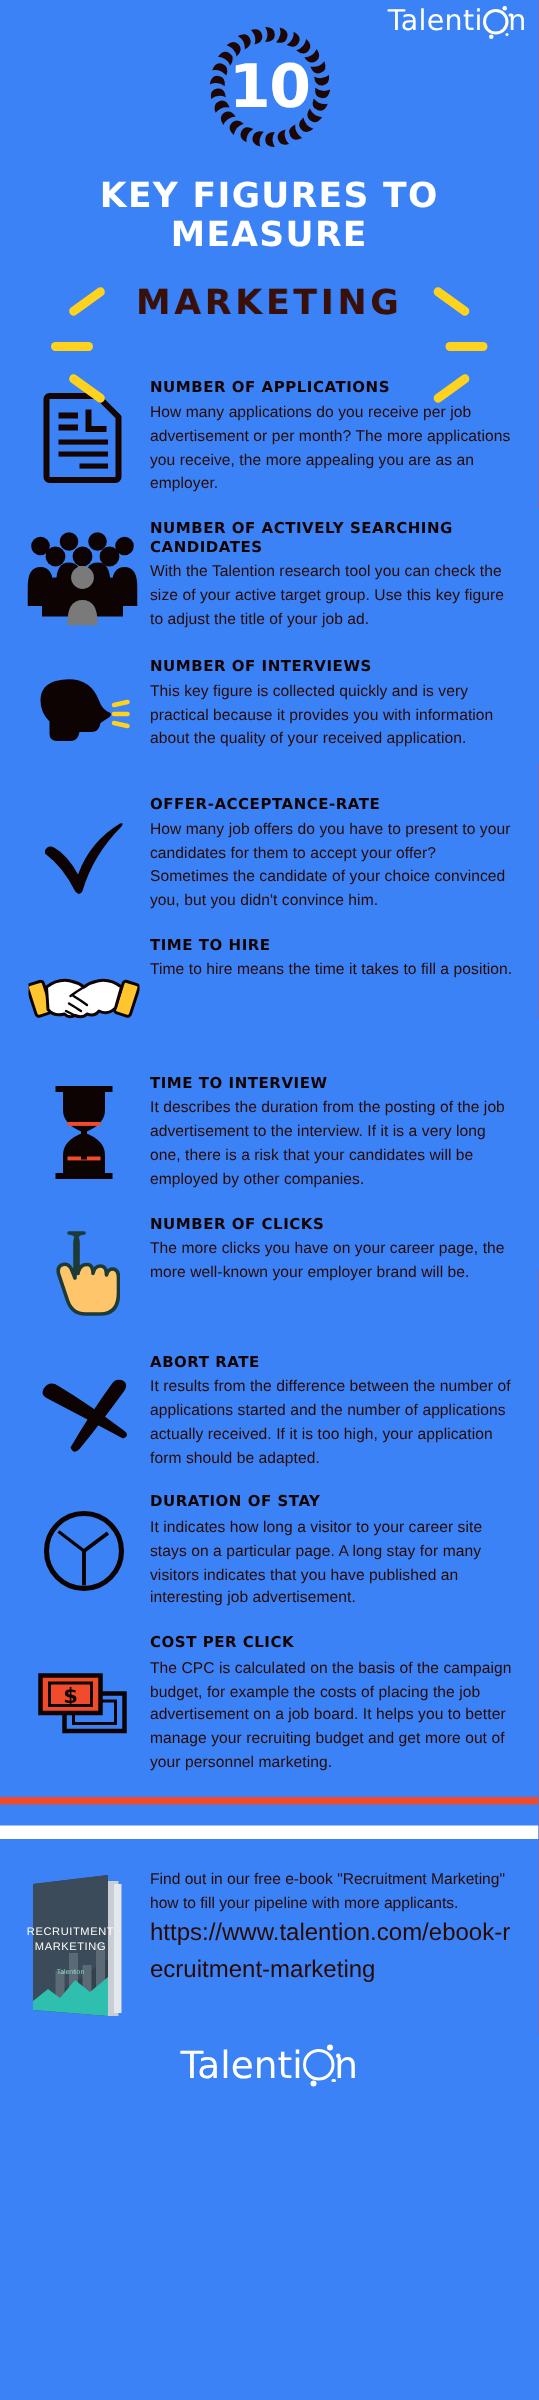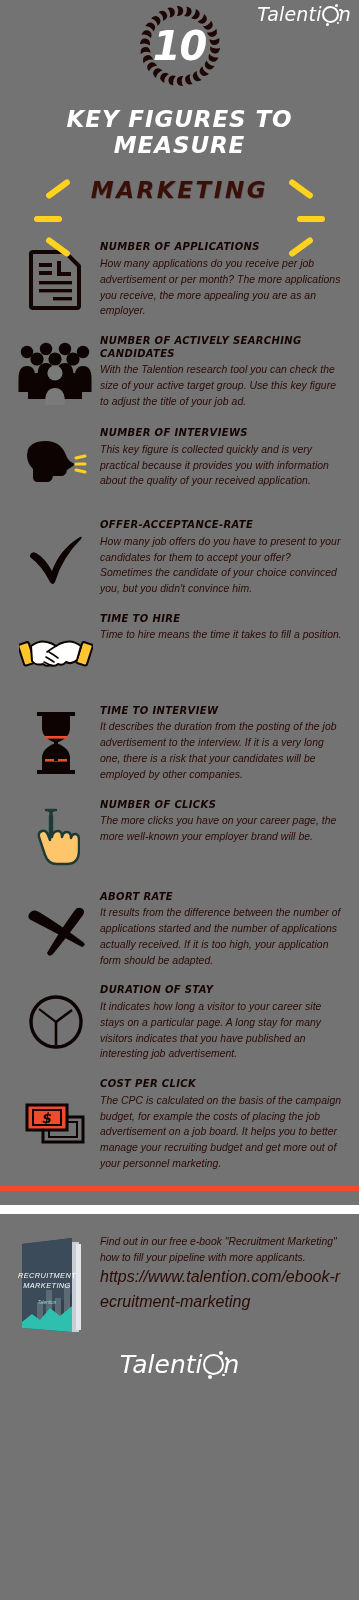--- a/index.html
+++ b/index.html
@@ -6,23 +6,22 @@
   body{
     width:359px;
     background:#e8452a;
     font-family:"Liberation Sans", sans-serif;
     -webkit-font-smoothing:antialiased;
   }
   .page{
     position:relative;
     width:359px;
     min-height:1600px;
-    background:#737373;
+    background:#3b82f6;
     overflow:hidden;
-    font-style:italic;
   }
 
   
   .header{position:relative;padding:0 0 6px 0;}
   .brand-top{
     position:absolute;
     top:3px; right:8px;
     color:#ffffff;
     font-size:19px;
     letter-spacing:0.2px;
@@ -37,20 +36,21 @@
   }
   .logo-dot{position:absolute;background:#ffffff;border-radius:50%;}
   .logo-dot.d1{width:3px;height:3px;top:-4px;right:-1px;}
   .logo-dot.d2{width:2.4px;height:2.4px;top:1px;right:-5px;}
   .logo-dot.d3{width:3px;height:3px;bottom:-5px;left:2px;}
   .logo-dot.d4{width:2px;height:2px;bottom:-3px;right:-2px;}
 
   .badge-wrap{
     width:100%;
     display:flex;justify-content:center;
+    padding-top:12px;
   }
   .badge{position:relative;width:92px;height:92px;}
   .badge .num{
     position:absolute;inset:0;
     display:flex;align-items:center;justify-content:center;
     color:#ffffff;
     font-family:"DejaVu Sans", sans-serif;
     font-weight:700;
     font-size:40px;
     letter-spacing:-1px;

